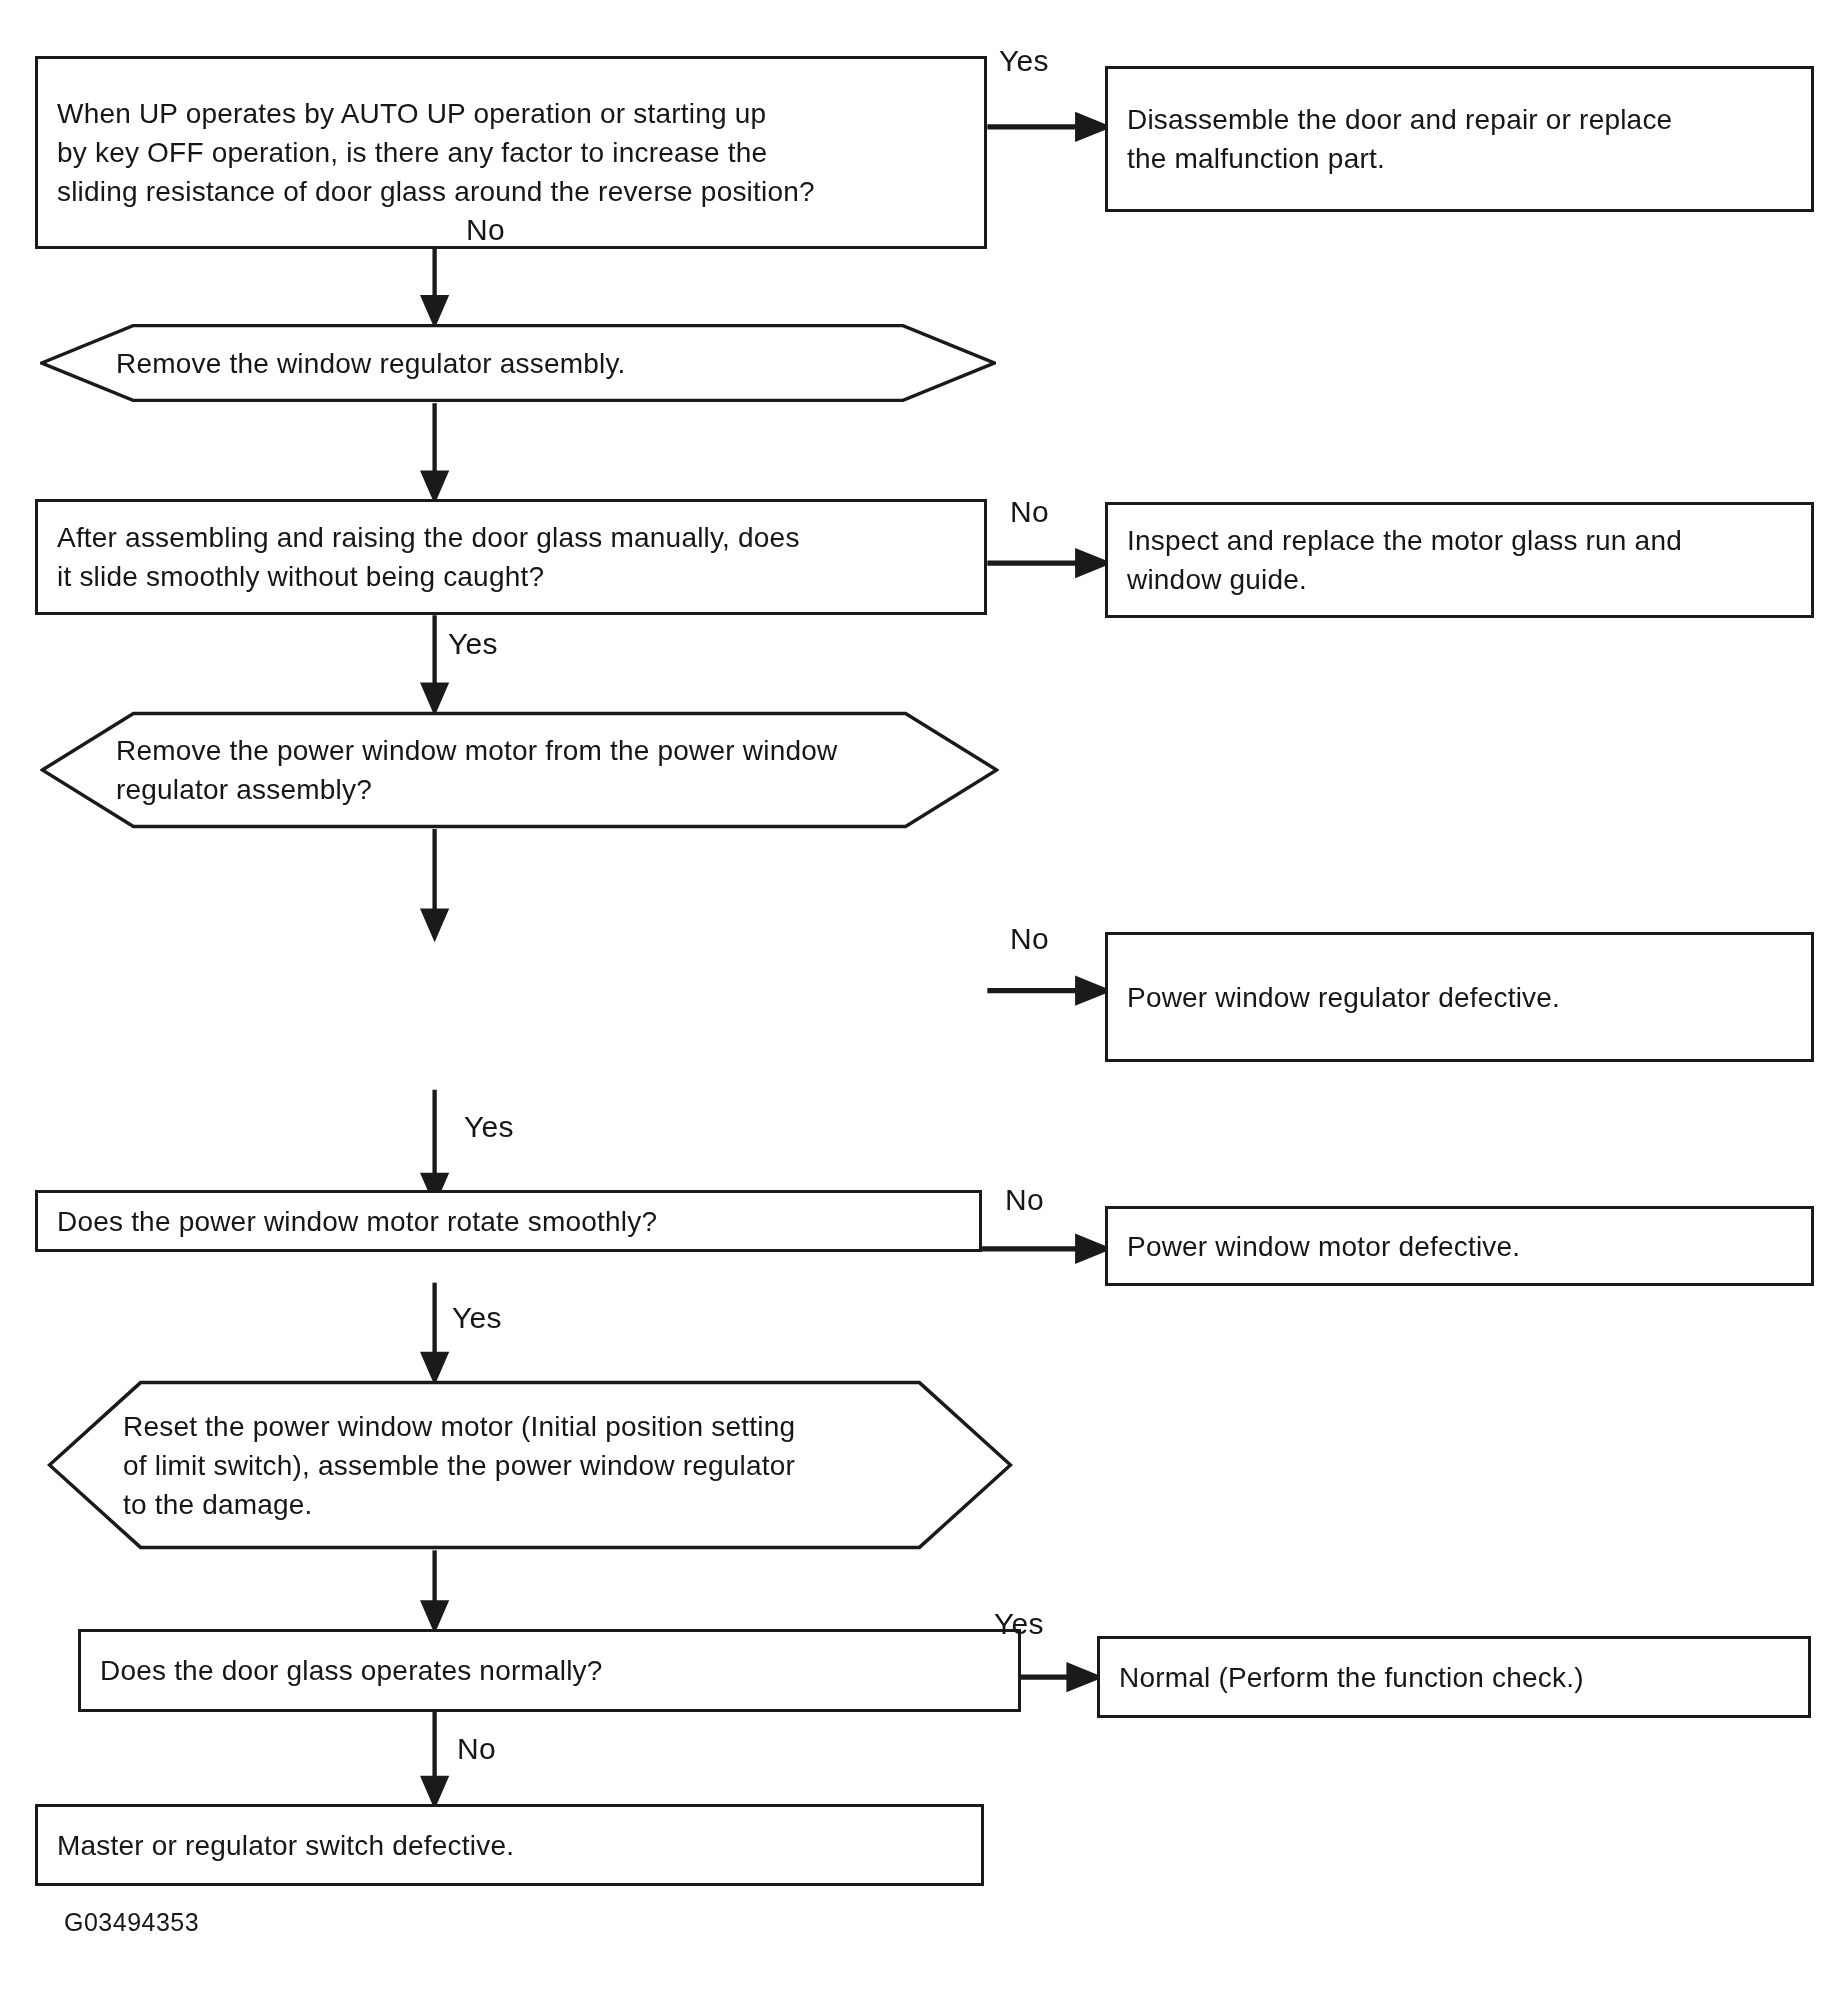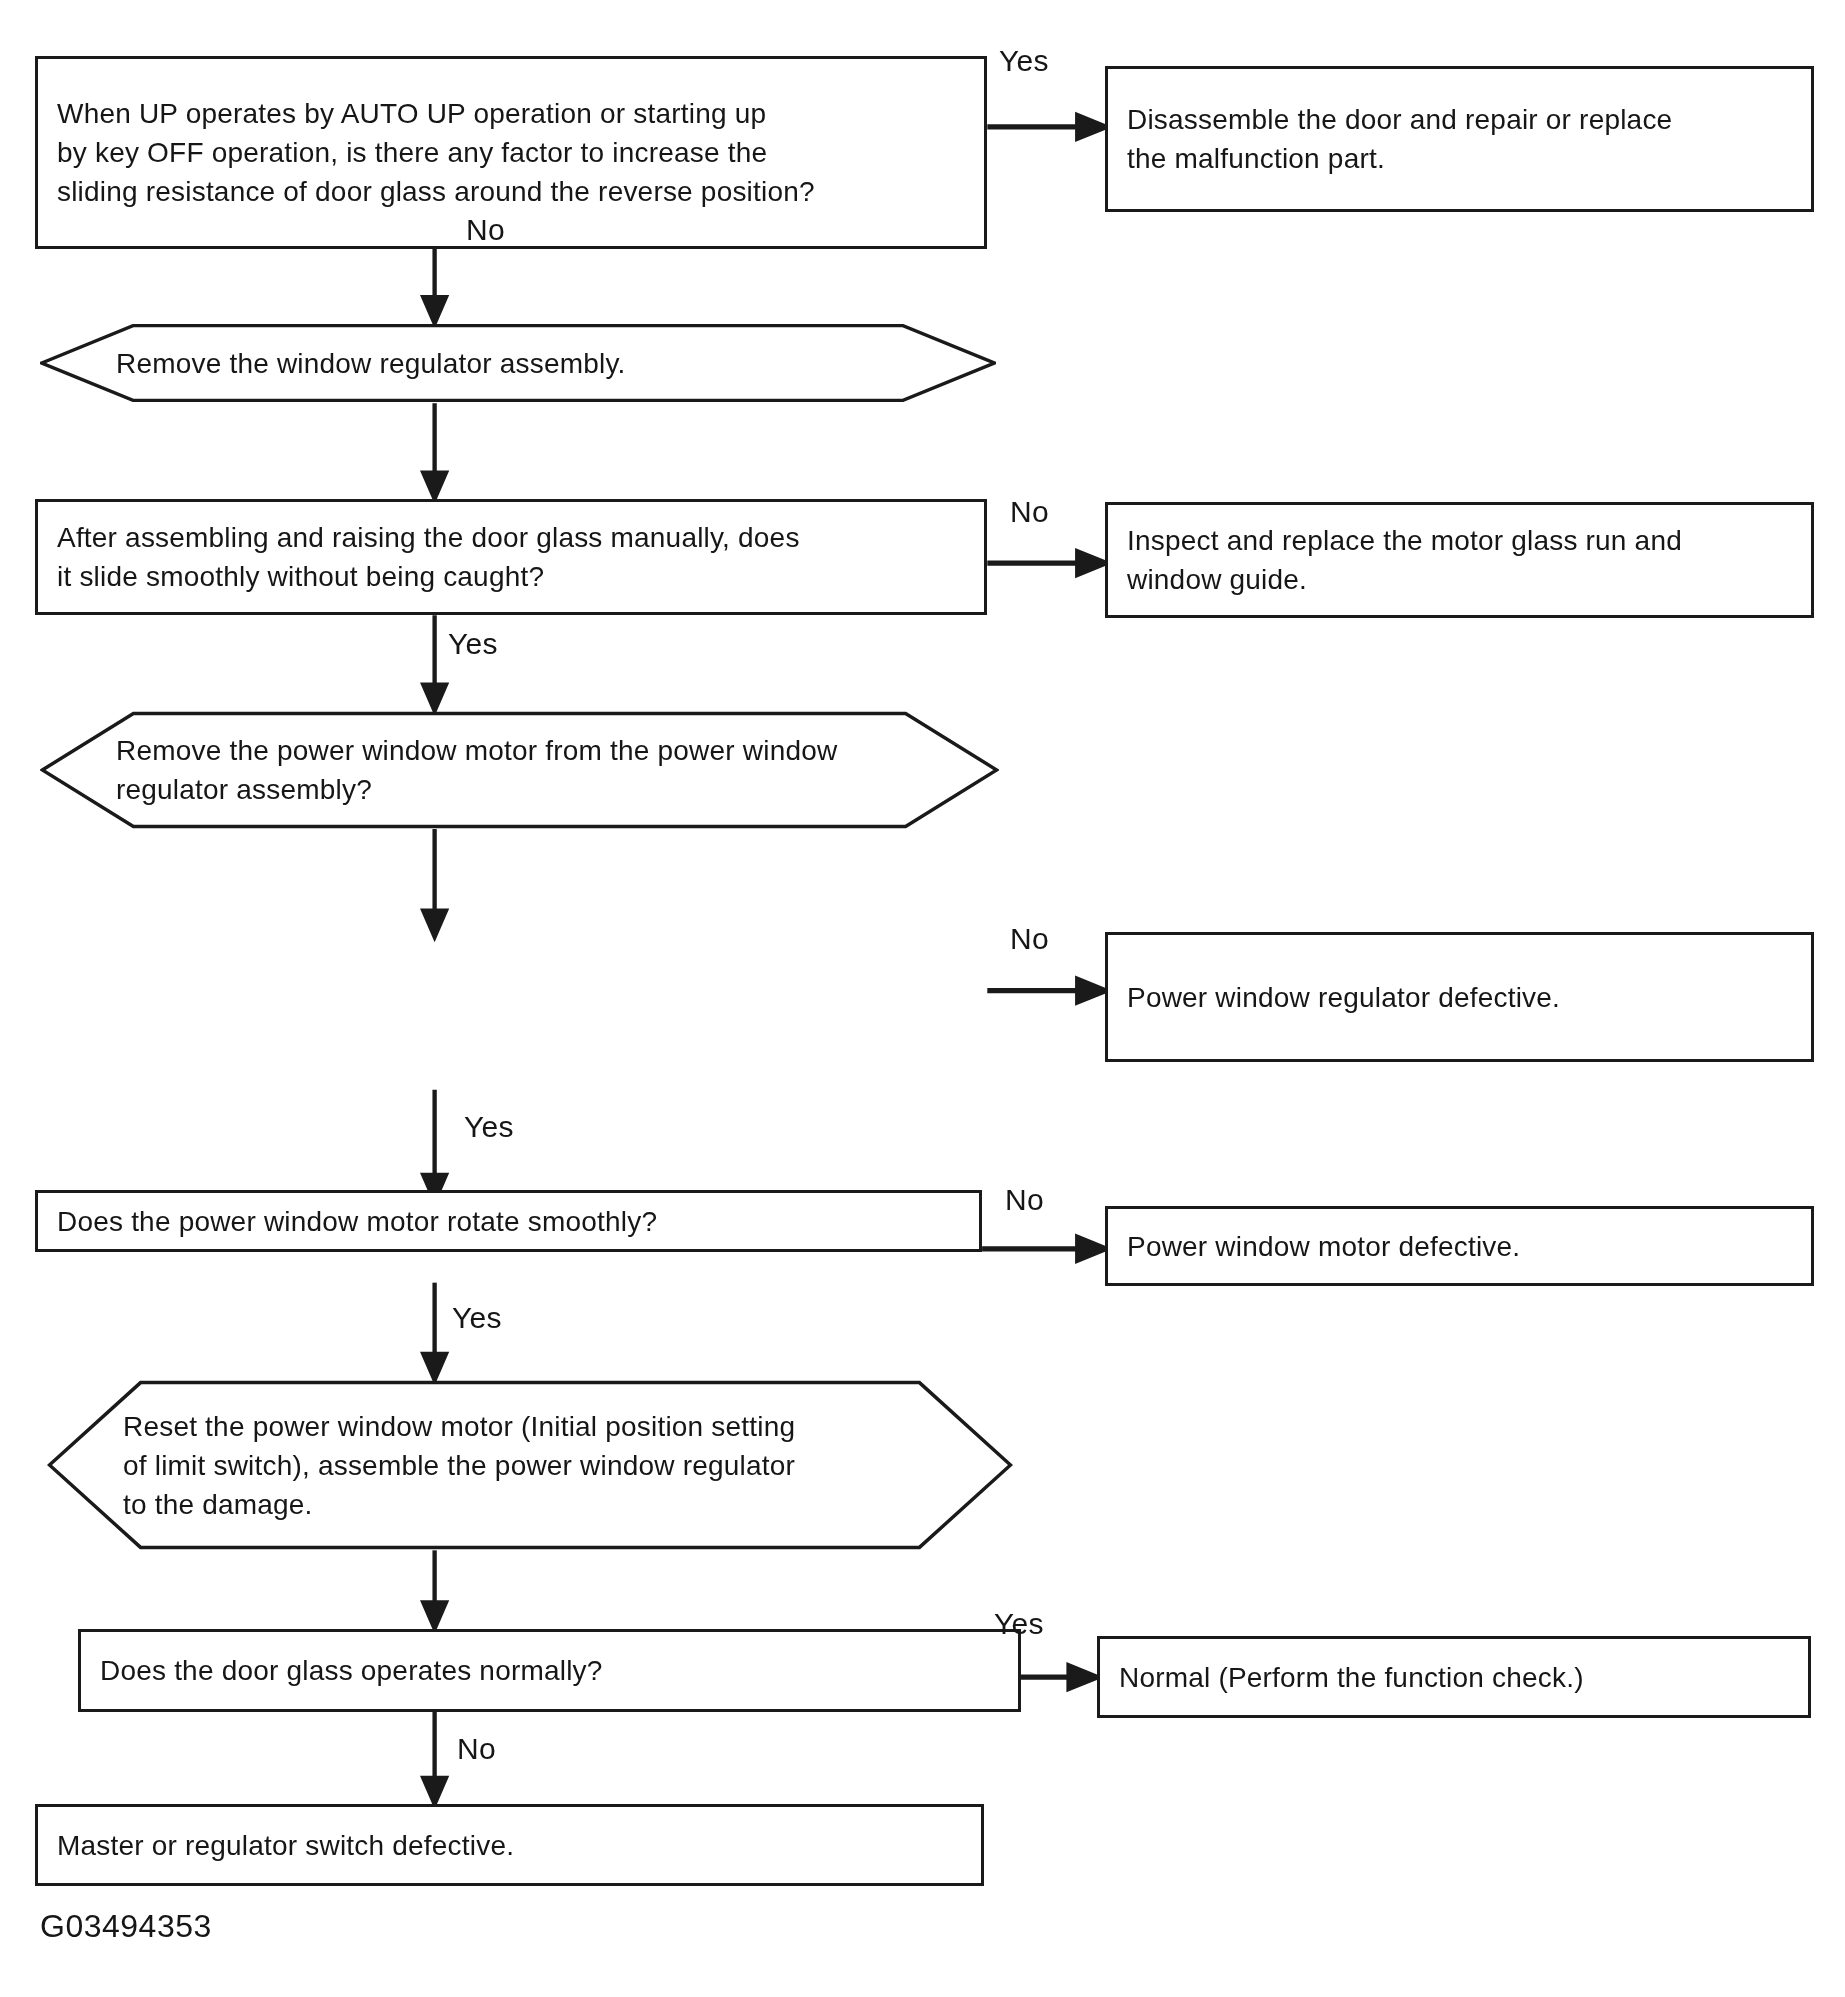--- a/index.html
+++ b/index.html
@@ -47,22 +47,23 @@
   .lbl {
     position: absolute;
     z-index: 3;
     font-size: 30px;
     line-height: 35px;
     letter-spacing: 0.3px;
   }
   .caption {
     position: absolute;
     z-index: 3;
-    font-size: 32px;
+    font-size: 25px;
     letter-spacing: 0.5px;
+    margin-left: 24px;
   }
 </style>
 </head>
 <body>
 
 <div id="canvas">
 
   <svg id="connectors" width="1846" height="1997" viewBox="0 0 2124 2298">
     <g stroke="#1a1a1a" stroke-width="5" fill="#1a1a1a">
 

